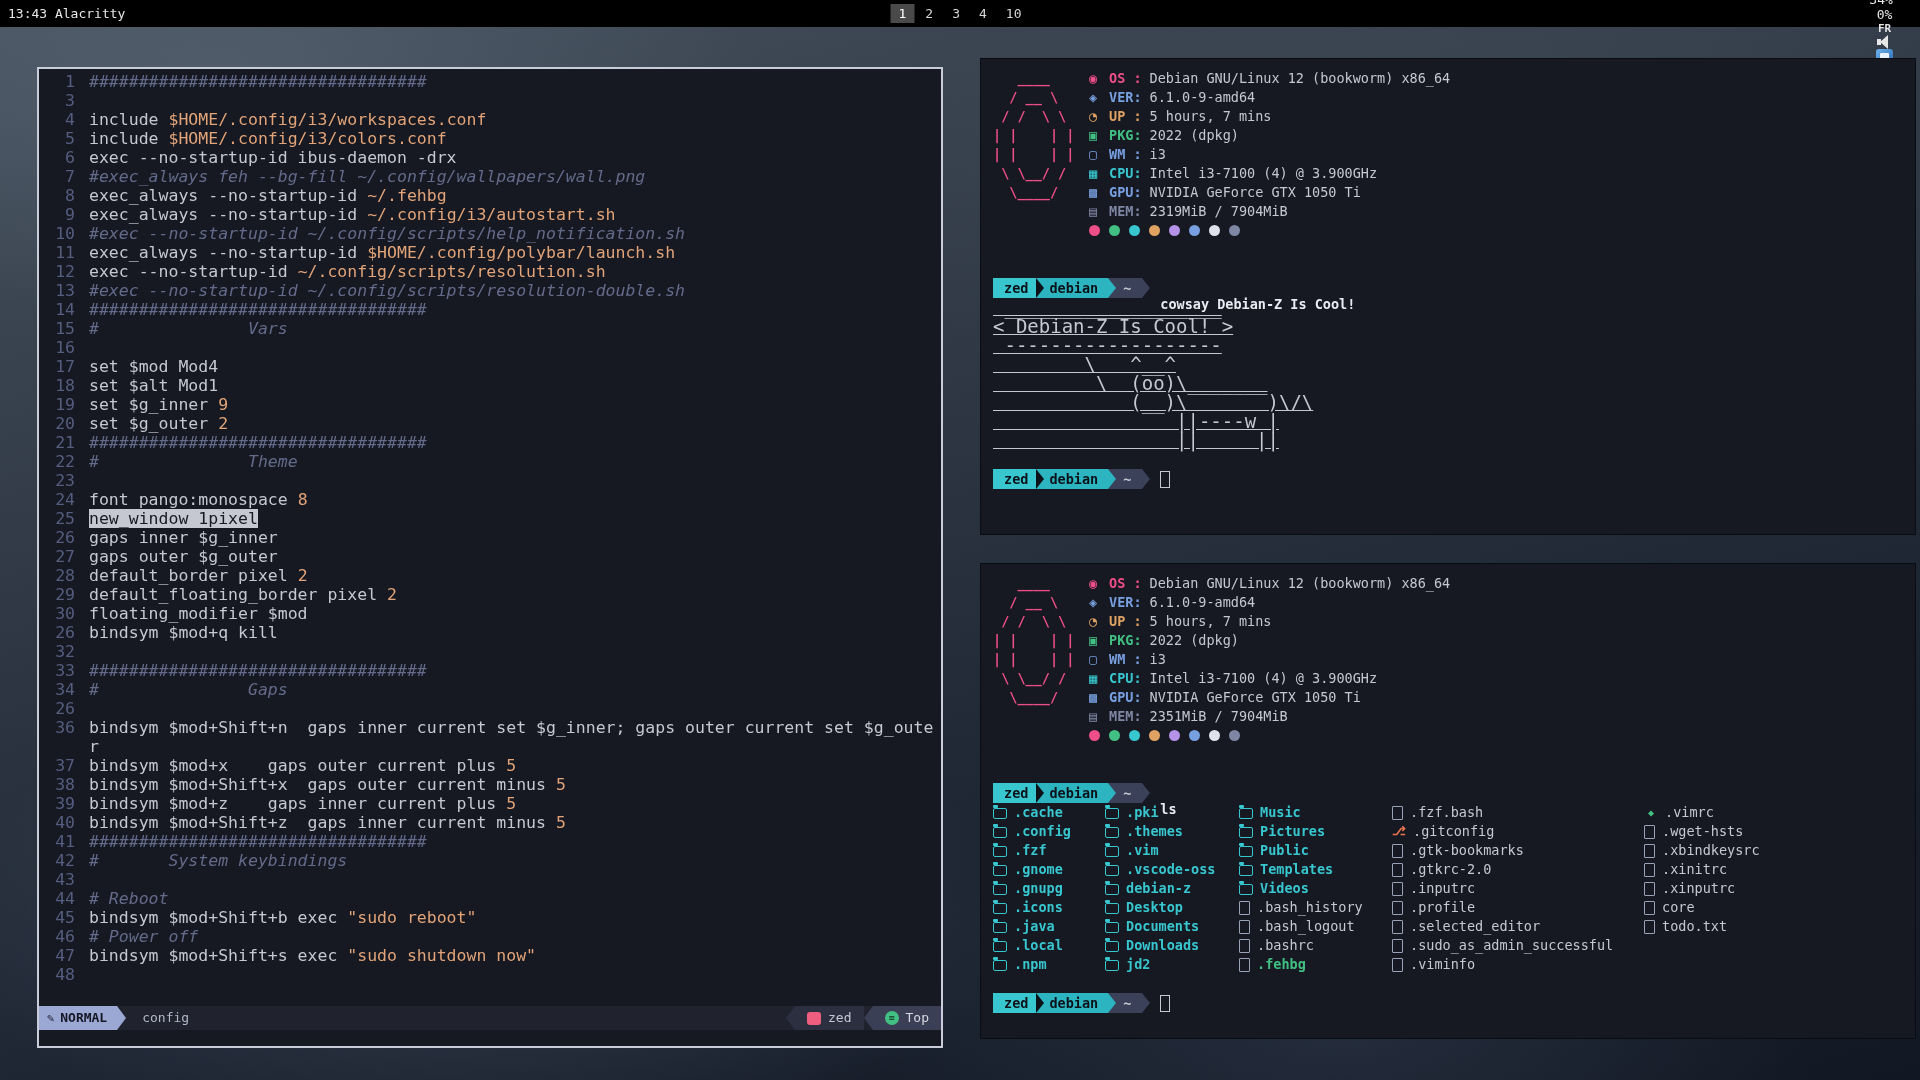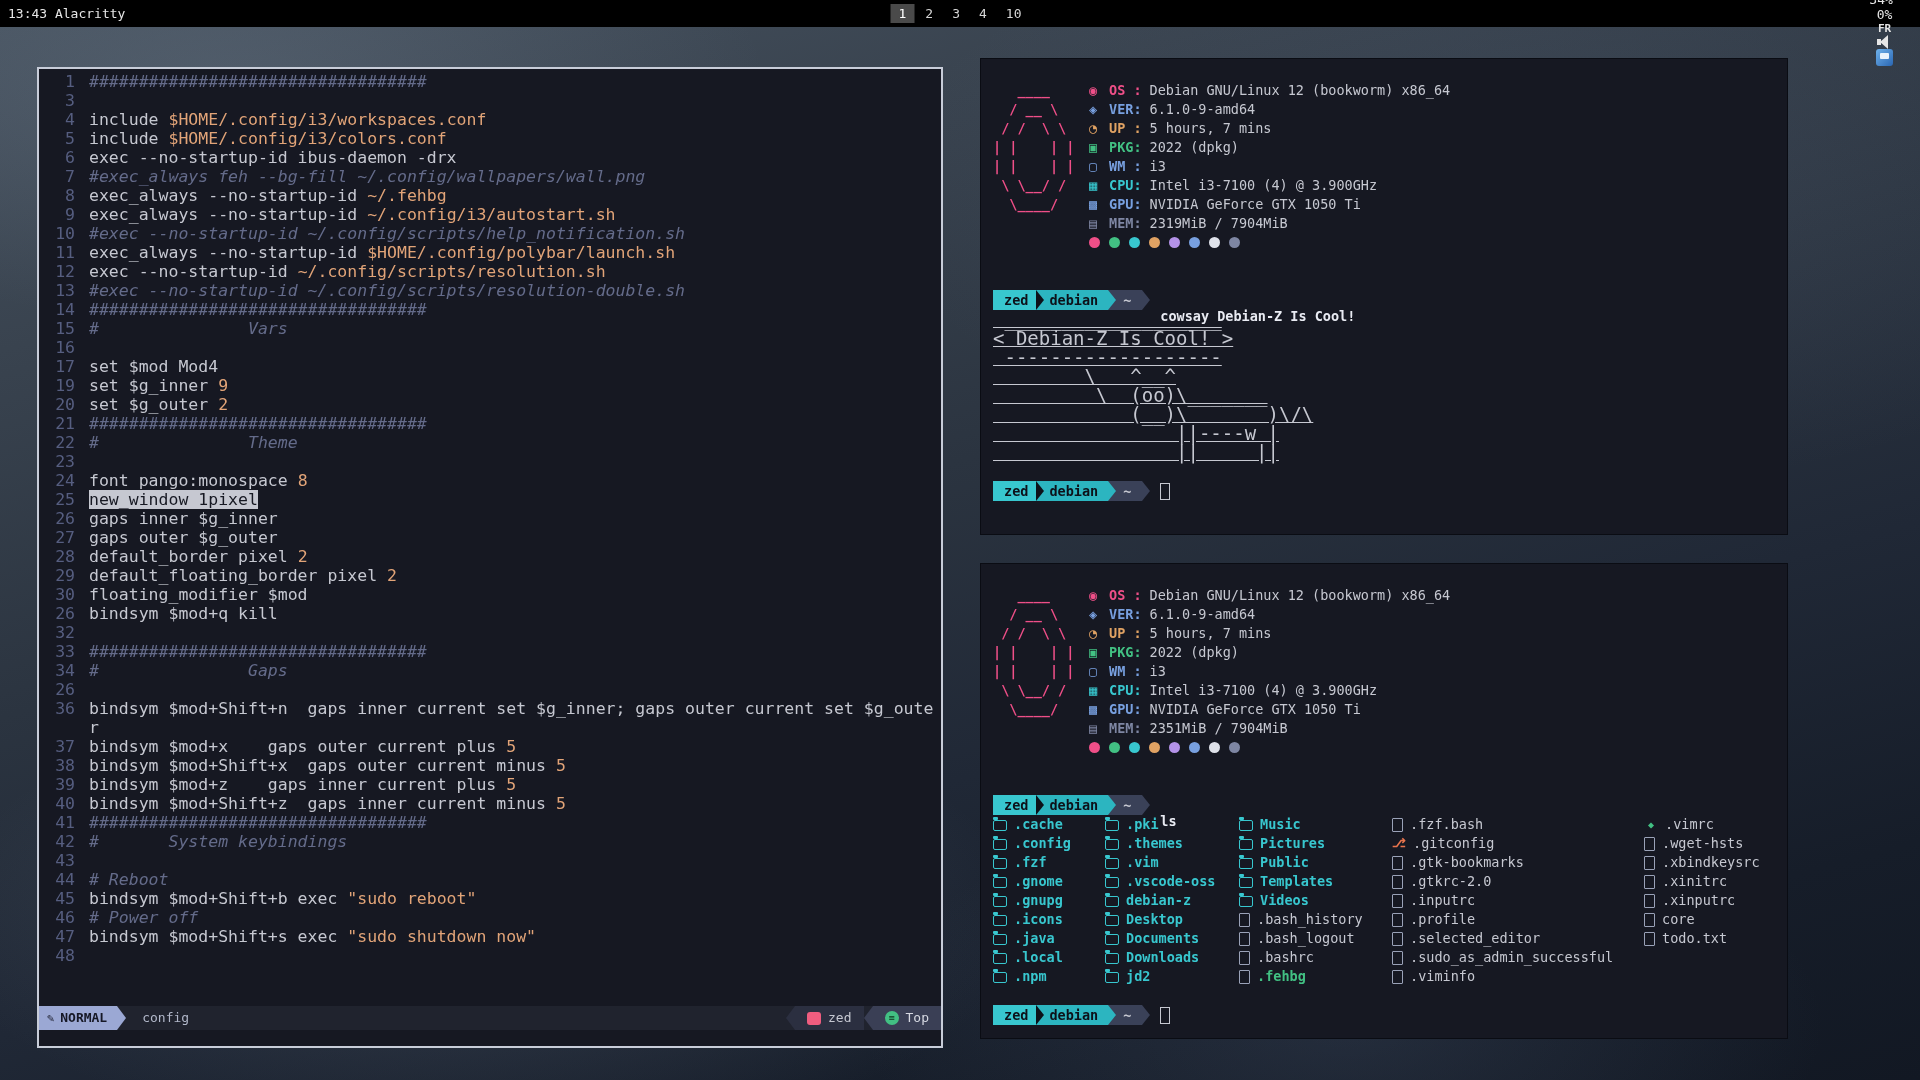--- a/index.html
+++ b/index.html
@@ -57,22 +57,22 @@
   .tri-seg1{border-right:9px solid var(--seg1);}
   .sl-seg1{background:var(--seg1);display:flex;align-items:center;gap:7px;padding:0 12px;color:#c6c8d1;}
   .tri-seg2{border-right:9px solid var(--seg2);}
   .sl-seg2{background:var(--seg2);display:flex;align-items:center;gap:7px;padding:0 12px;color:#d6d9e2;}
   .zed-badge{width:14px;height:13px;border-radius:3px;background:#ef5d7f;display:inline-block;}
   .top-badge{width:14px;height:14px;border-radius:50%;background:var(--green);color:#10301c;
     font-size:10px;line-height:14px;text-align:center;display:inline-block;}
   .cmdline{height:16px;flex:none;}
 
   
-  .rterm{left:980px;width:808px;border:1px solid var(--borderinactive);
-    font-size:13.5px;line-height:19px;color:var(--fg);padding:22px 0 0 12px;overflow:hidden;}
+  .rterm{left:980px;width:936px;border:1px solid var(--borderinactive);
+    font-size:13.5px;line-height:19px;color:var(--fg);padding:10px 0 0 12px;overflow:hidden;}
   #term1{top:58px;height:477px;}
   #term2{top:563px;height:476px;}
   .fetch-wrap{display:flex;}
   .art{margin:0;width:96px;color:var(--pink);font-weight:bold;font-size:13.5px;line-height:19px;flex:none;}
   .frow{height:19px;display:flex;align-items:center;white-space:pre;}
   .ficon{width:20px;font-weight:bold;flex:none;}
   .flabel{font-weight:bold;margin-right:8px;white-space:pre;}
   .fval{color:var(--fg);}
   .dots-row{height:19px;display:flex;align-items:center;}
   .dot{width:11px;height:11px;border-radius:50%;margin-right:9px;}
@@ -142,20 +142,21 @@
       <div class="vrow"><span class="vnum">8</span><span class="vcode"><span class="tok-t">exec_always --no-startup-id </span><span class="tok-s">~/.fehbg</span></span></div>
       <div class="vrow"><span class="vnum">9</span><span class="vcode"><span class="tok-t">exec_always --no-startup-id </span><span class="tok-s">~/.config/i3/autostart.sh</span></span></div>
       <div class="vrow"><span class="vnum">10</span><span class="vcode"><span class="tok-c">#exec --no-startup-id ~/.config/scripts/help_notification.sh</span></span></div>
       <div class="vrow"><span class="vnum">11</span><span class="vcode"><span class="tok-t">exec_always --no-startup-id </span><span class="tok-s">$HOME/.config/polybar/launch.sh</span></span></div>
       <div class="vrow"><span class="vnum">12</span><span class="vcode"><span class="tok-t">exec --no-startup-id </span><span class="tok-s">~/.config/scripts/resolution.sh</span></span></div>
       <div class="vrow"><span class="vnum">13</span><span class="vcode"><span class="tok-c">#exec --no-startup-id ~/.config/scripts/resolution-double.sh</span></span></div>
       <div class="vrow"><span class="vnum">14</span><span class="vcode"><span class="tok-c">##################################</span></span></div>
       <div class="vrow"><span class="vnum">15</span><span class="vcode"><span class="tok-c">#               Vars</span></span></div>
       <div class="vrow"><span class="vnum">16</span><span class="vcode"></span></div>
       <div class="vrow"><span class="vnum">17</span><span class="vcode"><span class="tok-t">set $mod Mod4</span></span></div>
+      <div class="vrow"><span class="vnum">18</span><span class="vcode"><span class="tok-t">set $alt Mod1</span></span></div>
       <div class="vrow"><span class="vnum">19</span><span class="vcode"><span class="tok-t">set $g_inner </span><span class="tok-s">9</span></span></div>
       <div class="vrow"><span class="vnum">20</span><span class="vcode"><span class="tok-t">set $g_outer </span><span class="tok-s">2</span></span></div>
       <div class="vrow"><span class="vnum">21</span><span class="vcode"><span class="tok-c">##################################</span></span></div>
       <div class="vrow"><span class="vnum">22</span><span class="vcode"><span class="tok-c">#               Theme</span></span></div>
       <div class="vrow"><span class="vnum">23</span><span class="vcode"></span></div>
       <div class="vrow"><span class="vnum">24</span><span class="vcode"><span class="tok-t">font pango:monospace </span><span class="tok-s">8</span></span></div>
       <div class="vrow"><span class="vnum">25</span><span class="vcode"><span class="tok-h">new_window 1pixel</span></span></div>
       <div class="vrow"><span class="vnum">26</span><span class="vcode"><span class="tok-t">gaps inner $g_inner</span></span></div>
       <div class="vrow"><span class="vnum">27</span><span class="vcode"><span class="tok-t">gaps outer $g_outer</span></span></div>
       <div class="vrow"><span class="vnum">28</span><span class="vcode"><span class="tok-t">default_border pixel </span><span class="tok-s">2</span></span></div>

